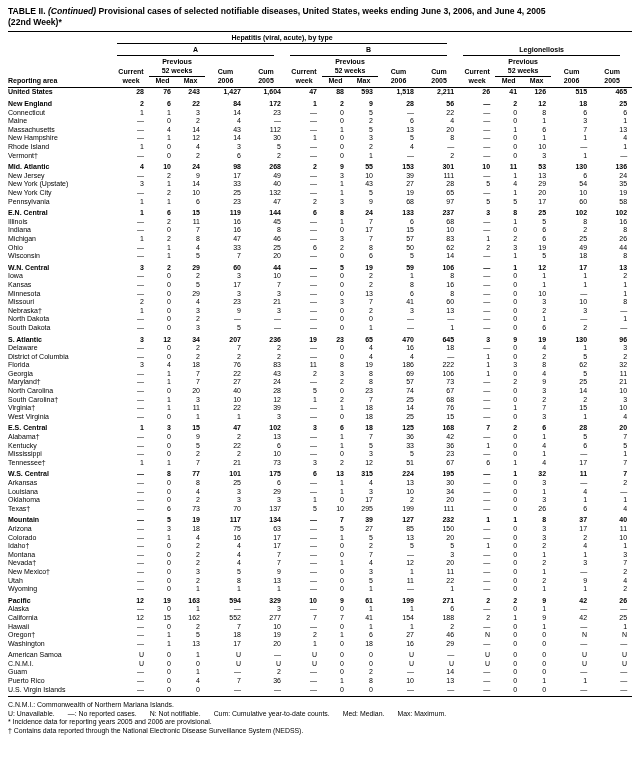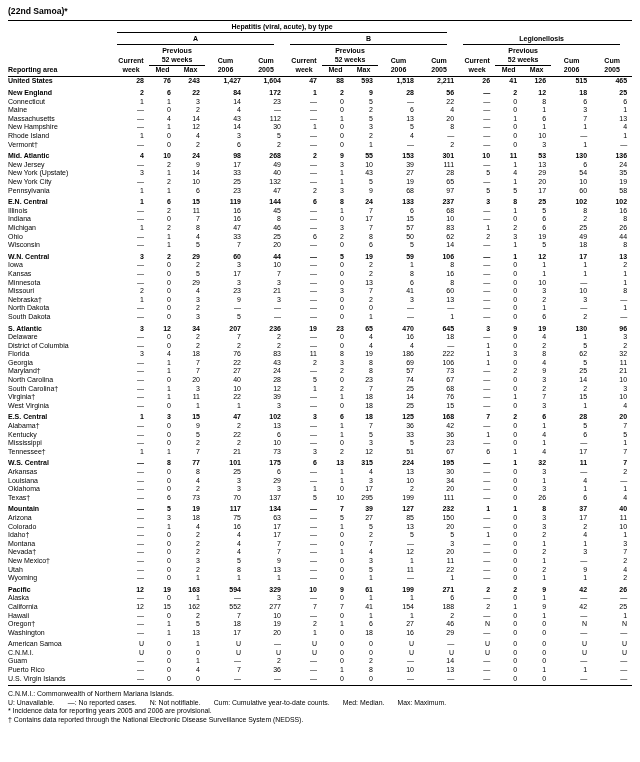--- a/index.html
+++ b/index.html
@@ -26,21 +26,22 @@
   tbody tr:last-child td{border-bottom:1px solid #000;padding-bottom:2px;}
   .footnotes{font-size:6.9px;line-height:8.6px;margin-top:4px;}
   .footnotes .legend span{margin-right:13px;}
 </style>
 </head>
 <body>
 
 <div class="page">
 
   <div class="title">
-    <div>(22nd Samoa)*</div>
+    <div><span>TABLE II.</span> <span class="cont">(Continued)</span> <span>Provisional cases of selected notifiable diseases, United States, weeks ending June 3, 2006, and June 4, 2005</span></div>
+    <div>(22nd Week)*</div>
   </div>
 
   <table>
     <colgroup>
       <col style="width:105px">
       <col style="width:36px">
         <col style="width:27px">
         <col style="width:29px">
         <col style="width:41px">
         <col style="width:40px">

